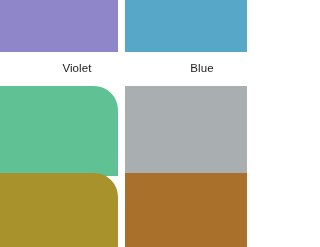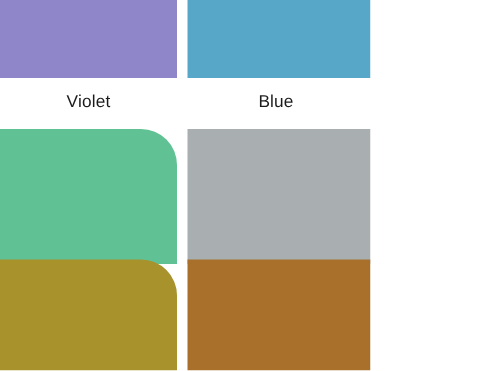--- a/index.html
+++ b/index.html
@@ -50,20 +50,21 @@
   .swatch-label {
     display: block;
     width: 118px;
     text-align: center;
     font-size: 11.5px;
     line-height: 14px;
     color: #1b1b1b;
     padding-top: 9px;
     letter-spacing: 0.1px;
     white-space: nowrap;
+    padding-left: 18px;
   }
   .col-right .swatch-label {
     width: 118px;
   }
 </style>
 </head>
 <body style="background: rgb(255, 255, 255);">
 
 <div id="swatch-grid" style="background: rgb(255, 255, 255);">
 

